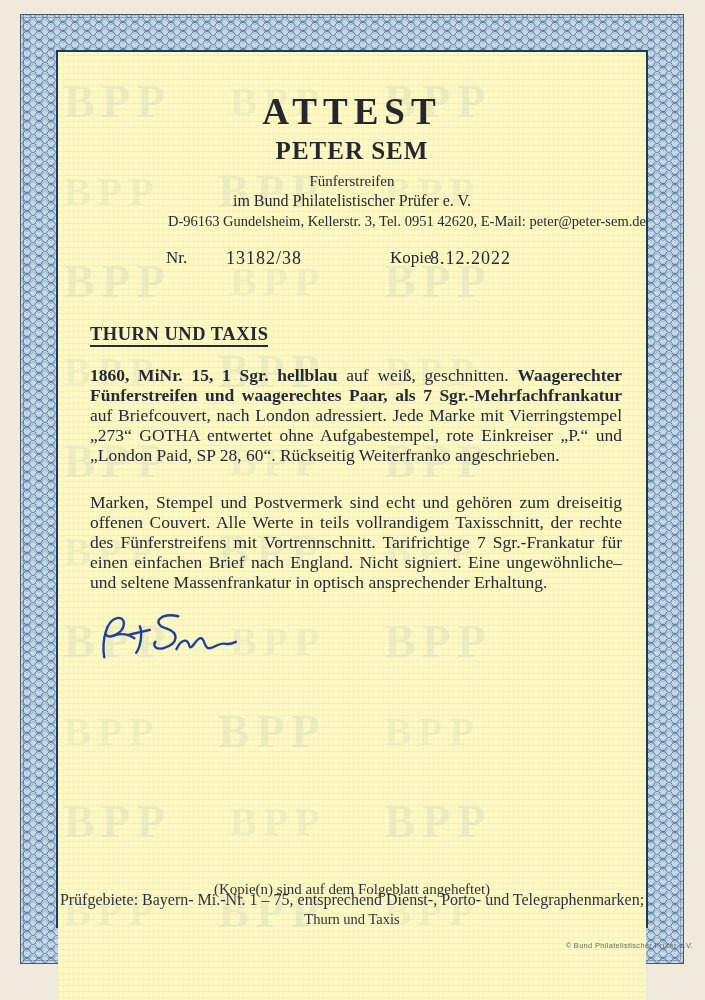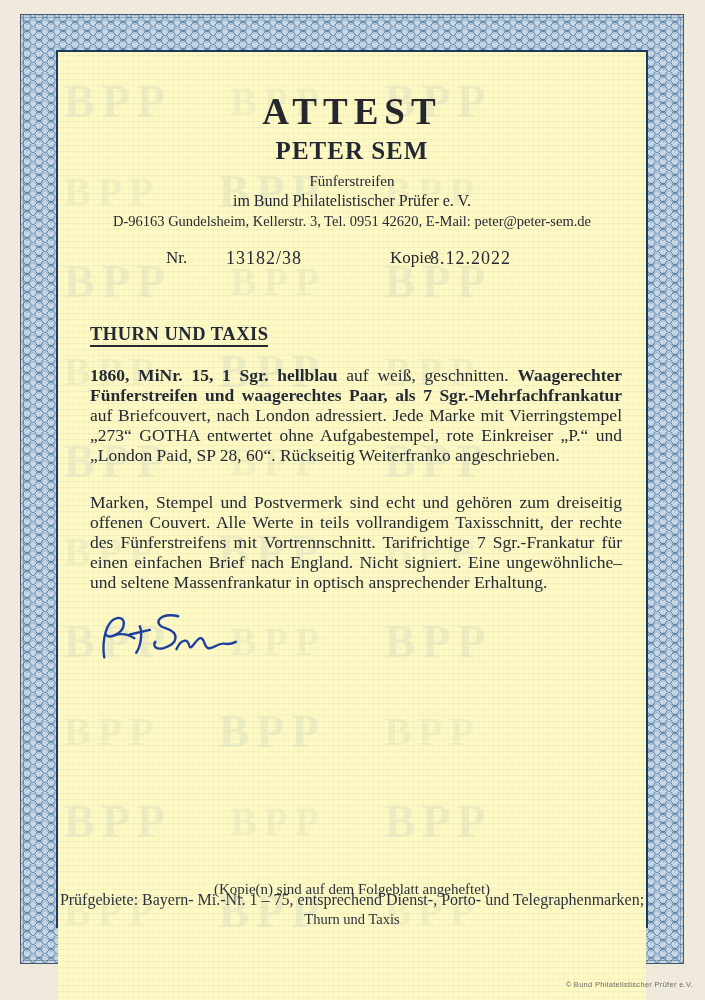--- a/index.html
+++ b/index.html
@@ -29,21 +29,21 @@
     font-weight:bold;font-size:46px;letter-spacing:7px;line-height:64px;
     color:rgba(100,140,185,0.10);user-select:none;
   }
   .watermark span.wm1{color:rgba(80,125,175,0.07);font-size:40px;}
   .layer{position:relative;z-index:1;}
   .hdr{text-align:center;}
   .title{margin-top:38px;font-size:37px;font-weight:700;letter-spacing:6px;color:#26262e;}
   .examiner{margin-top:4px;font-size:25px;font-weight:bold;letter-spacing:1px;}
   .role{margin-top:8px;font-size:15px;}
   .association{margin-top:2px;font-size:16px;}
-  .contact{margin-top:3px;font-size:14.5px;}
+  .contact{margin-top:3px;font-size:14.5px;text-align:right;}
   .meta-row{position:relative;height:26px;margin-top:18px;}
   .meta-label{position:absolute;top:0;font-size:17px;text-align:right;}
   .meta-value{position:absolute;top:0;font-size:18px;letter-spacing:1px;}
   .lbl-nr{left:108px;}
   .val-nr{left:168px;}
   .lbl-dat{left:332px;}
   .val-dat{left:372px;}
   .section-heading-wrap{margin:50px 0 0 32px;}
   .section-heading{
     font-size:18.5px;font-weight:bold;letter-spacing:.5px;
@@ -55,21 +55,21 @@
   }
   .para.second{margin-top:27px;}
   .b{font-weight:bold;}
   .i{}
   .sig-wrap{margin:16px 0 0 28px;height:64px;}
   .footer-line{position:absolute;left:0;right:0;text-align:center;color:#2c323d;}
   .kopie{top:791px;font-size:15px;}
   .prf1{top:801px;font-size:16px;}
   .prf2{top:821px;font-size:14.5px;}
   .copyright{
-    position:absolute;right:12px;top:980px;z-index:3;
+    position:absolute;right:12px;top:941px;z-index:3;
     font-family:"Liberation Sans","DejaVu Sans",sans-serif;
     font-size:7.5px;color:#6d6d66;letter-spacing:.3px;
   }
 </style>
 </head>
 <body>
 
 <div class="page">
 
   <svg class="frame-svg" width="705" height="1000" viewBox="0 0 705 1000">

